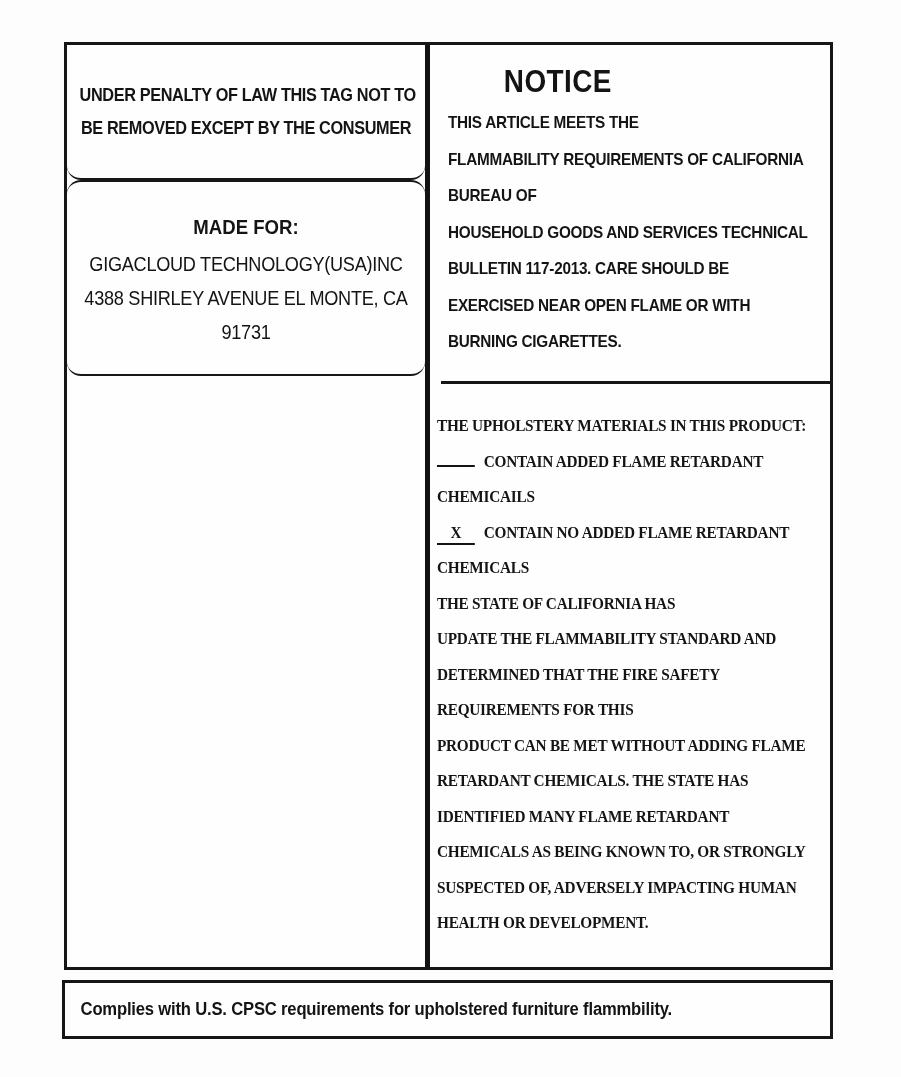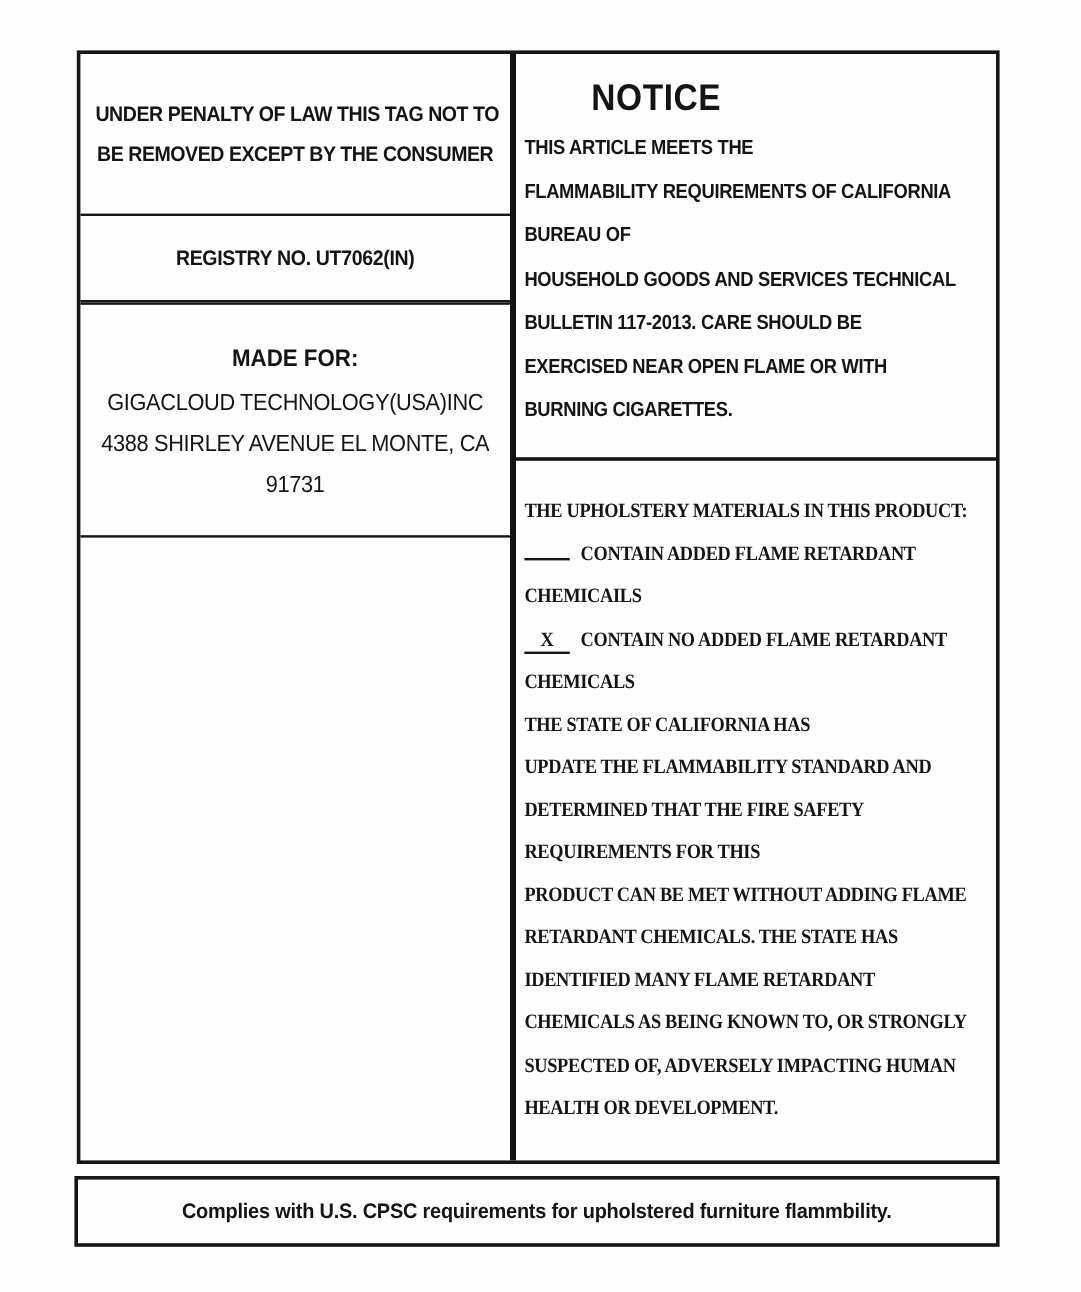--- a/index.html
+++ b/index.html
@@ -25,21 +25,21 @@
     width:363px; box-sizing:border-box;
     border-right:5px solid #121212;
     display:flex; flex-direction:column;
   }
   .col-right { flex:1; min-width:0; display:flex; flex-direction:column; }
 
   .sec {
     box-sizing:border-box;
     display:flex; flex-direction:column;
     justify-content:center; align-items:center;
-    text-align:center; overflow:hidden;
+    text-align:center; overflow:hidden;border-radius:14px;
   }
   .sec .cwrap { width:100%; transform:scaleX(0.93); transform-origin:50% 50%; }
 
   .sec-penalty   { height:135px; border-bottom:2.5px solid #161616; }
   .sec-material  { height:201px; border-bottom:2.5px solid #161616; }
   .sec-registry  { height:72px;  border-bottom:2.5px solid #161616; }
   .sec-cert      { height:182px; border-top:2.5px solid #161616; margin-top:4px; }
   .sec-madefor   { height:196px; border-top:2.5px solid #161616; border-bottom:2.5px solid #161616; }
   .sec-delivery  { flex:1; }
 
@@ -58,21 +58,21 @@
     display:inline-block;
     border-bottom:3px solid #141414;
     padding:0 9px 1px 6px;
   }
 
   
   .sec-notice {
     height:339px; box-sizing:border-box;
     border-bottom:3px solid #161616;
     padding:20px 4px 0 7px;
-    text-align:left; overflow:hidden;
+    text-align:left; overflow:hidden;margin-left:11px;
   }
   .sec-uphol {
     flex:1; box-sizing:border-box;
     padding:24px 4px 0 7px;
     text-align:left; overflow:hidden;font-family:Liberation Serif, serif;
   }
   .rwrap { transform:scaleX(0.90); transform-origin:0 50%; width:111%; }
   .notice-title {
     font-size:31px; font-weight:bold; letter-spacing:0.5px;
     margin:0 0 6px 62px; width:max-content; line-height:34px;
@@ -86,21 +86,21 @@
     line-height:20px; text-align:center;
     margin-right:10px;
   }
 
   
   .footer-box {
     position:absolute; left:62px; top:980px;
     width:771px; height:59px;
     border:3px solid #161616; box-sizing:border-box;
     background:#fefefe;
-    display:flex; align-items:center; justify-content:center;
+    display:flex; align-items:center; justify-content:flex-start;
   }
   .footer-text {
     font-size:17.5px; font-weight:bold; letter-spacing:-0.2px;
     transform:scaleX(0.95); transform-origin:50% 50%;
     white-space:pre;
   }
 </style>
 </head>
 <body>
 
@@ -111,25 +111,20 @@
     <div class="col-left">
 
       <div class="sec sec-penalty">
         <div class="cwrap">
           <div class="line penalty-line">UNDER PENALTY OF LAW THIS TAG NOT TO</div>
           <div class="line penalty-line">BE REMOVED EXCEPT BY THE CONSUMER</div>
         </div>
       </div>
 
 
-      <div class="sec sec-registry">
-        <div class="cwrap">
-          <div class="line registry-line">REGISTRY NO. UT7062(IN)</div>
-        </div>
-      </div>
 
 
       <div class="sec sec-madefor">
         <div class="cwrap">
           <div class="line madefor-head">MADE FOR:</div>
           <div class="line addr-line">GIGACLOUD TECHNOLOGY(USA)INC</div>
           <div class="line addr-line">4388 SHIRLEY AVENUE EL MONTE, CA</div>
           <div class="line addr-line">91731</div>
         </div>
       </div>

